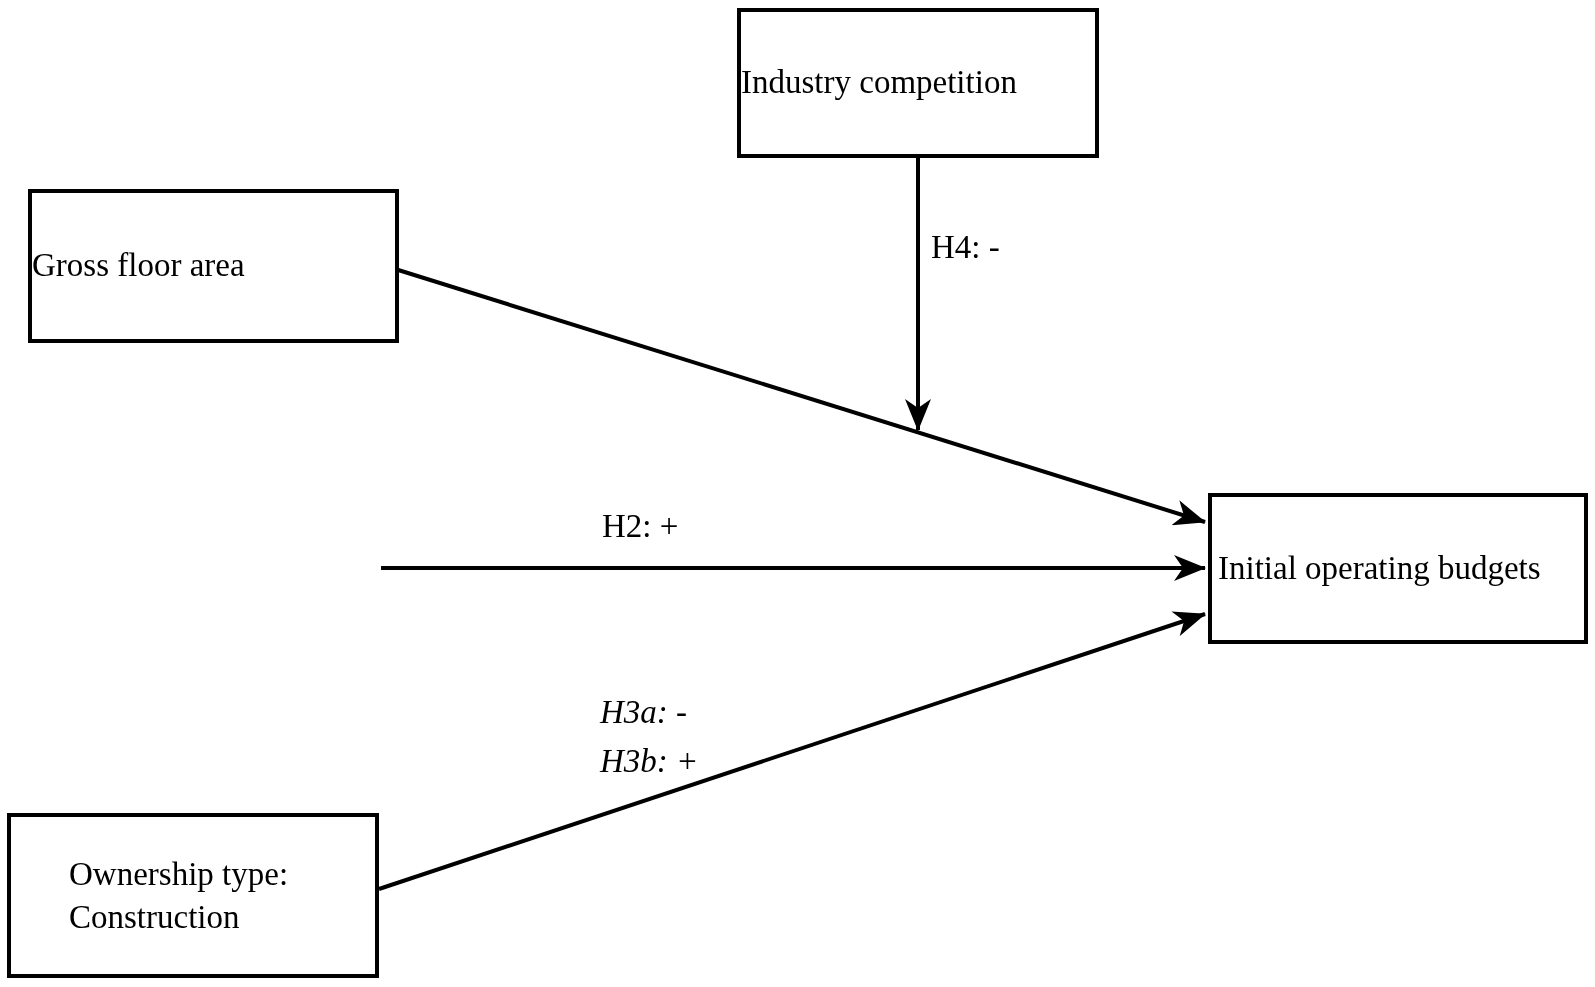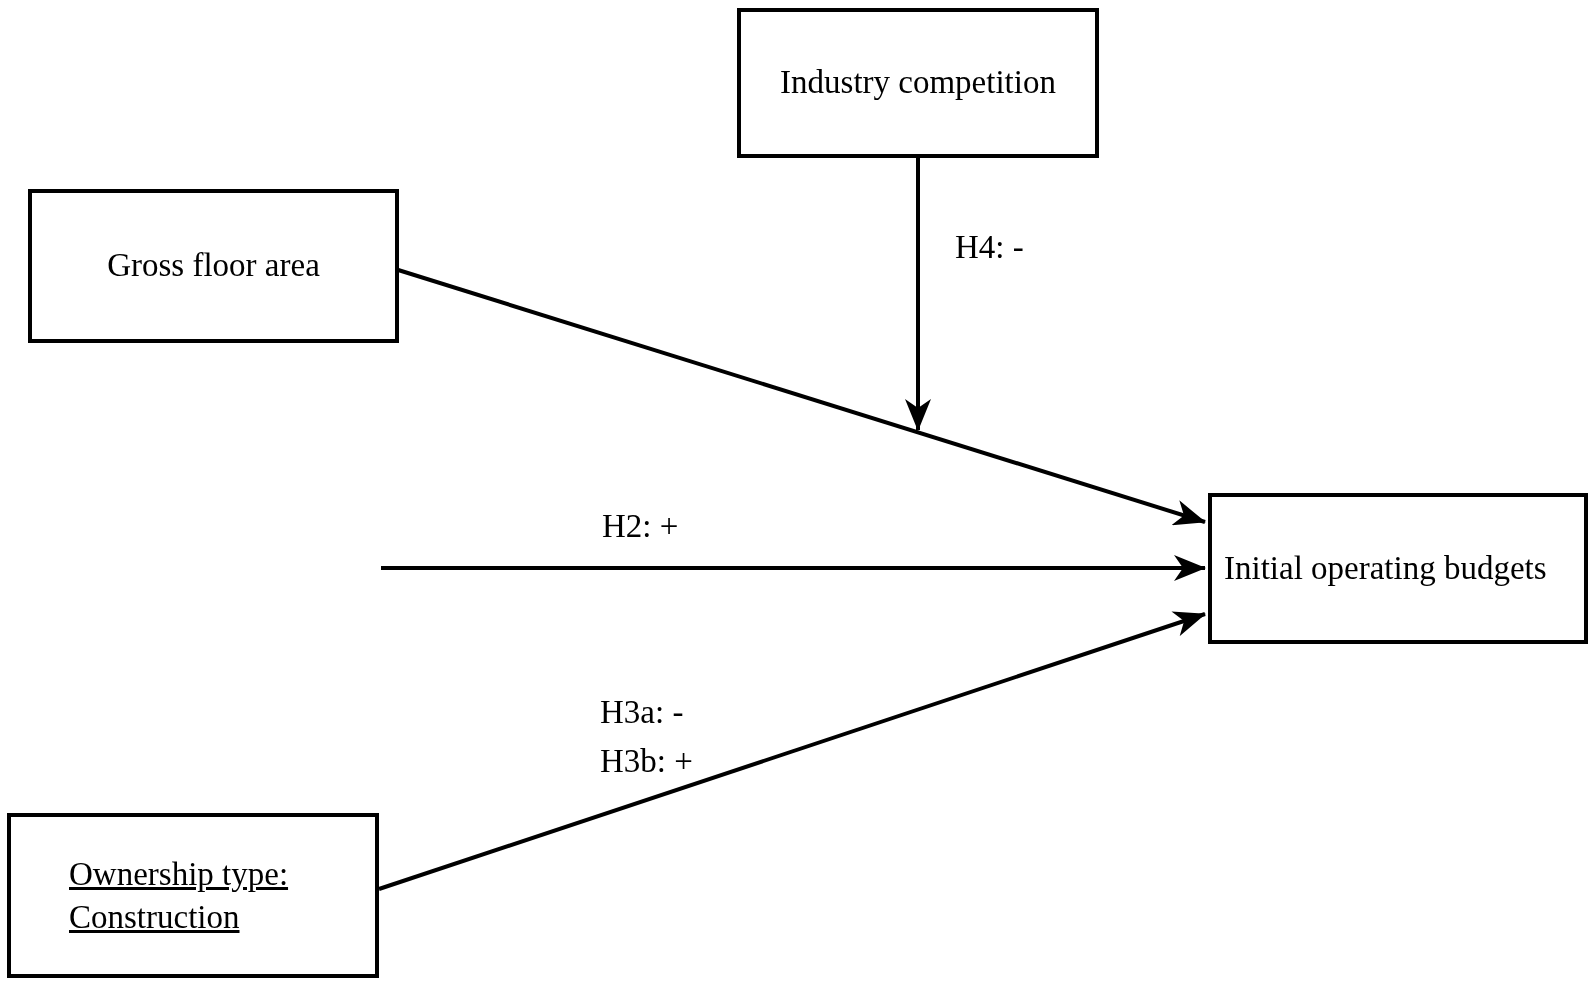--- a/index.html
+++ b/index.html
@@ -19,49 +19,47 @@
     left: 0; top: 0;
     width: 1595px; height: 987px;
   }
   .node {
     position: absolute;
     box-sizing: border-box;
     border: 4px solid #000000;
     background: #ffffff;
     display: flex;
     align-items: center;
-    justify-content: center;
     font-size: 33px;
     line-height: 1.25;
     white-space: nowrap;
   }
   #node-industry-competition { left: 737px; top: 8px;   width: 362px; height: 150px; }
   #node-gross-floor-area     { left: 8px;   top: 189px; width: 371px; height: 154px; margin-left: 20px; }
   #node-staffing-arrangement { left: 8px;   top: 493px; width: 373px; height: 152px; }
   #node-ownership-type       { left: 7px;   top: 813px; width: 372px; height: 165px;
                                justify-content: flex-start; }
   #node-ownership-type .multiline {
     padding-left: 58px;
     line-height: 43px;
     text-align: left;
-    text-decoration: underline;
   }
   #node-initial-operating-budgets { left: 1208px; top: 493px; width: 380px; height: 151px;
-                                    justify-content: flex-start; padding-left: 12px; text-align: center; }
+                                    justify-content: flex-start; padding-left: 6px; text-align: center; }
   .edge-label {
     position: absolute;
     font-size: 33px;
     line-height: 1.2;
     white-space: nowrap;
   }
   #label-h1 { left: 600px; top: 270px; }
-  #label-h4 { left: 931px; top: 228px; margin-left: 24px; }
+  #label-h4 { left: 931px; top: 228px; }
   #label-h2 { left: 602px; top: 507px; }
   #label-h3 { left: 600px; top: 688px; line-height: 49px; }
-  #label-h3 .lbl-line { display: block; }
+  #label-h3 .lbl-line { display: block; font-style: italic; }
 </style>
 </head>
 <body>
 
 <div class="canvas">
 
   <svg class="edges-layer" width="1595" height="987" viewBox="0 0 1595 987" aria-hidden="true">
     <defs>
       <marker id="arrowhead" markerUnits="userSpaceOnUse" markerWidth="32" markerHeight="26" viewBox="0 0 32 26" refX="31" refY="13" orient="auto">
         <path d="M0,0 L32,13 L0,26 L9,13 Z" fill="#000000"></path>

